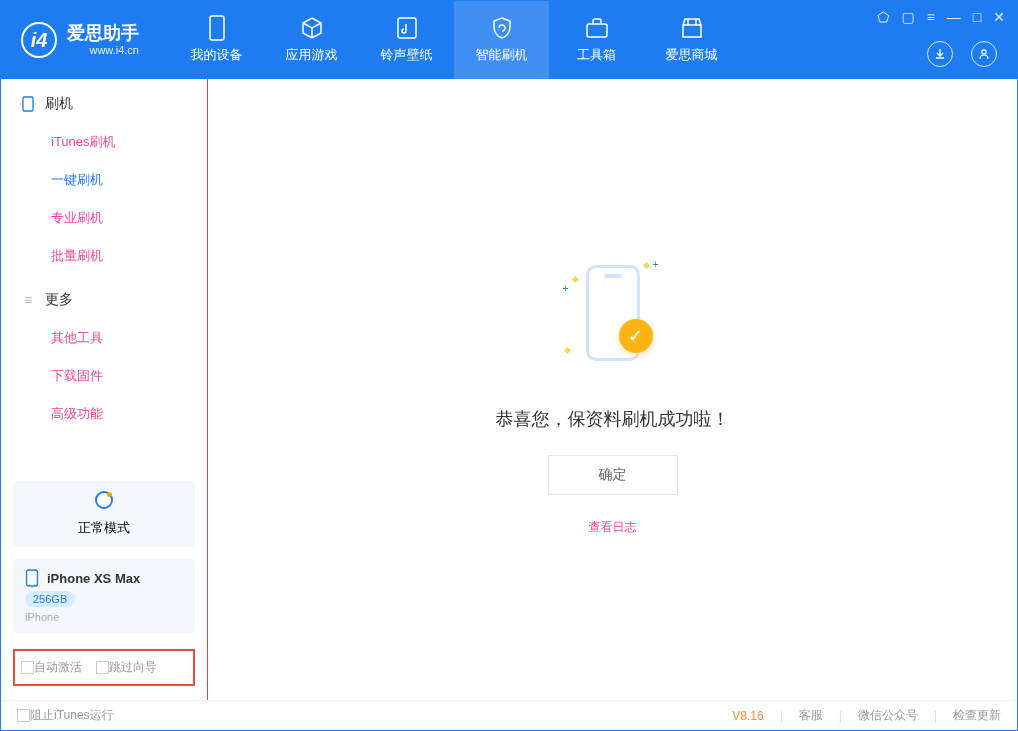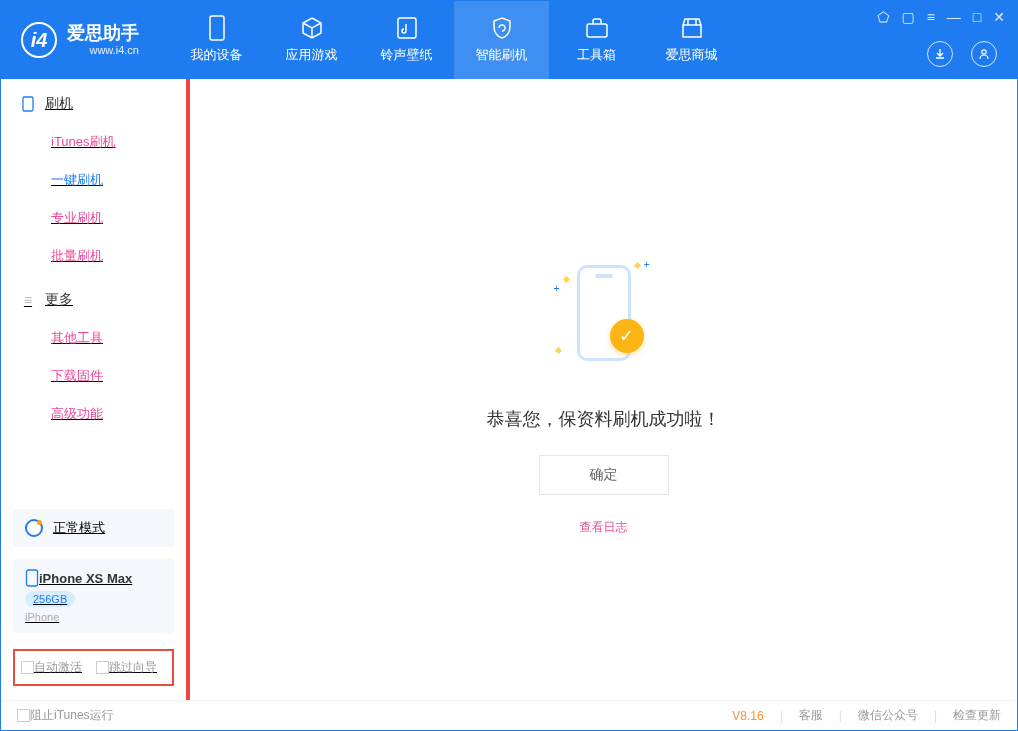--- a/index.html
+++ b/index.html
@@ -40,46 +40,45 @@
   position: absolute; right: 20px; bottom: 12px; display: flex; gap: 18px; align-items: center;
 }
 .header-icon-circle {
   width: 26px; height: 26px; border: 1.5px solid rgba(255,255,255,0.8); border-radius: 50%;
   display: flex; align-items: center; justify-content: center; color: #fff; cursor: pointer;
 }
 
 .body-wrap { display: flex; height: calc(100% - 78px - 30px); }
 
 .sidebar {
-  width: 189px; border-right: 4px solid #ef4444; display: flex; flex-direction: column;
+  width: 207px; border-right: 1px solid #ef4444; display: flex; flex-direction: column;
   background: #fff;
-  text-decoration: underline;
 }
 .side-group-header {
   display: flex; align-items: center; gap: 10px; padding: 16px 20px 10px;
   font-size: 14px; color: #333; font-weight: 500;
 }
 .side-group-icon { width: 14px; height: 14px; display: flex; align-items: center; justify-content: center; color: #1e7cf0; }
 .side-item {
   padding: 10px 20px 10px 50px; font-size: 13px; color: #ec4899; cursor: pointer;
 }
 .side-item.active { color: #1e7cf0; }
 .side-spacer { flex: 1; }
 
 .mode-box, .device-box {
   margin: 6px 12px; background: #f4f8fc; border-radius: 4px; padding: 10px 12px;
-  display: flex; align-items: center; gap: 10px; font-size: 13px;
+  display: flex; align-items: center; gap: 10px; font-size: 13px; flex-direction: column;
 }
 .mode-icon {
   width: 18px; height: 18px; border-radius: 50%; background: #fff; border: 2px solid #1e7cf0;
   display: flex; align-items: center; justify-content: center; position: relative;
 }
 .mode-icon::after { content:''; position:absolute; width:5px; height:5px; background:#ffa500; border-radius:50%; top:-1px; right:-1px; }
 .device-box { flex-direction: column; align-items: flex-start; gap: 4px; }
-.device-row { display: flex; align-items: center; gap: 0; }
+.device-row { display: flex; align-items: center; gap: 8px; }
 .device-name { font-weight: bold; color: #333; font-size: 13px; }
 .device-badge {
   background: #d6ecff; color: #1e7cf0; font-size: 11px; padding: 2px 8px; border-radius: 10px;
 }
 .device-sub { color: #aaa; font-size: 11px; }
 
 .checkbox-row {
   margin: 10px 12px 14px; padding: 8px 6px; border: 2px solid #e74c3c;
   display: flex; gap: 14px; align-items: center; font-size: 12px; color: #999;
 }

